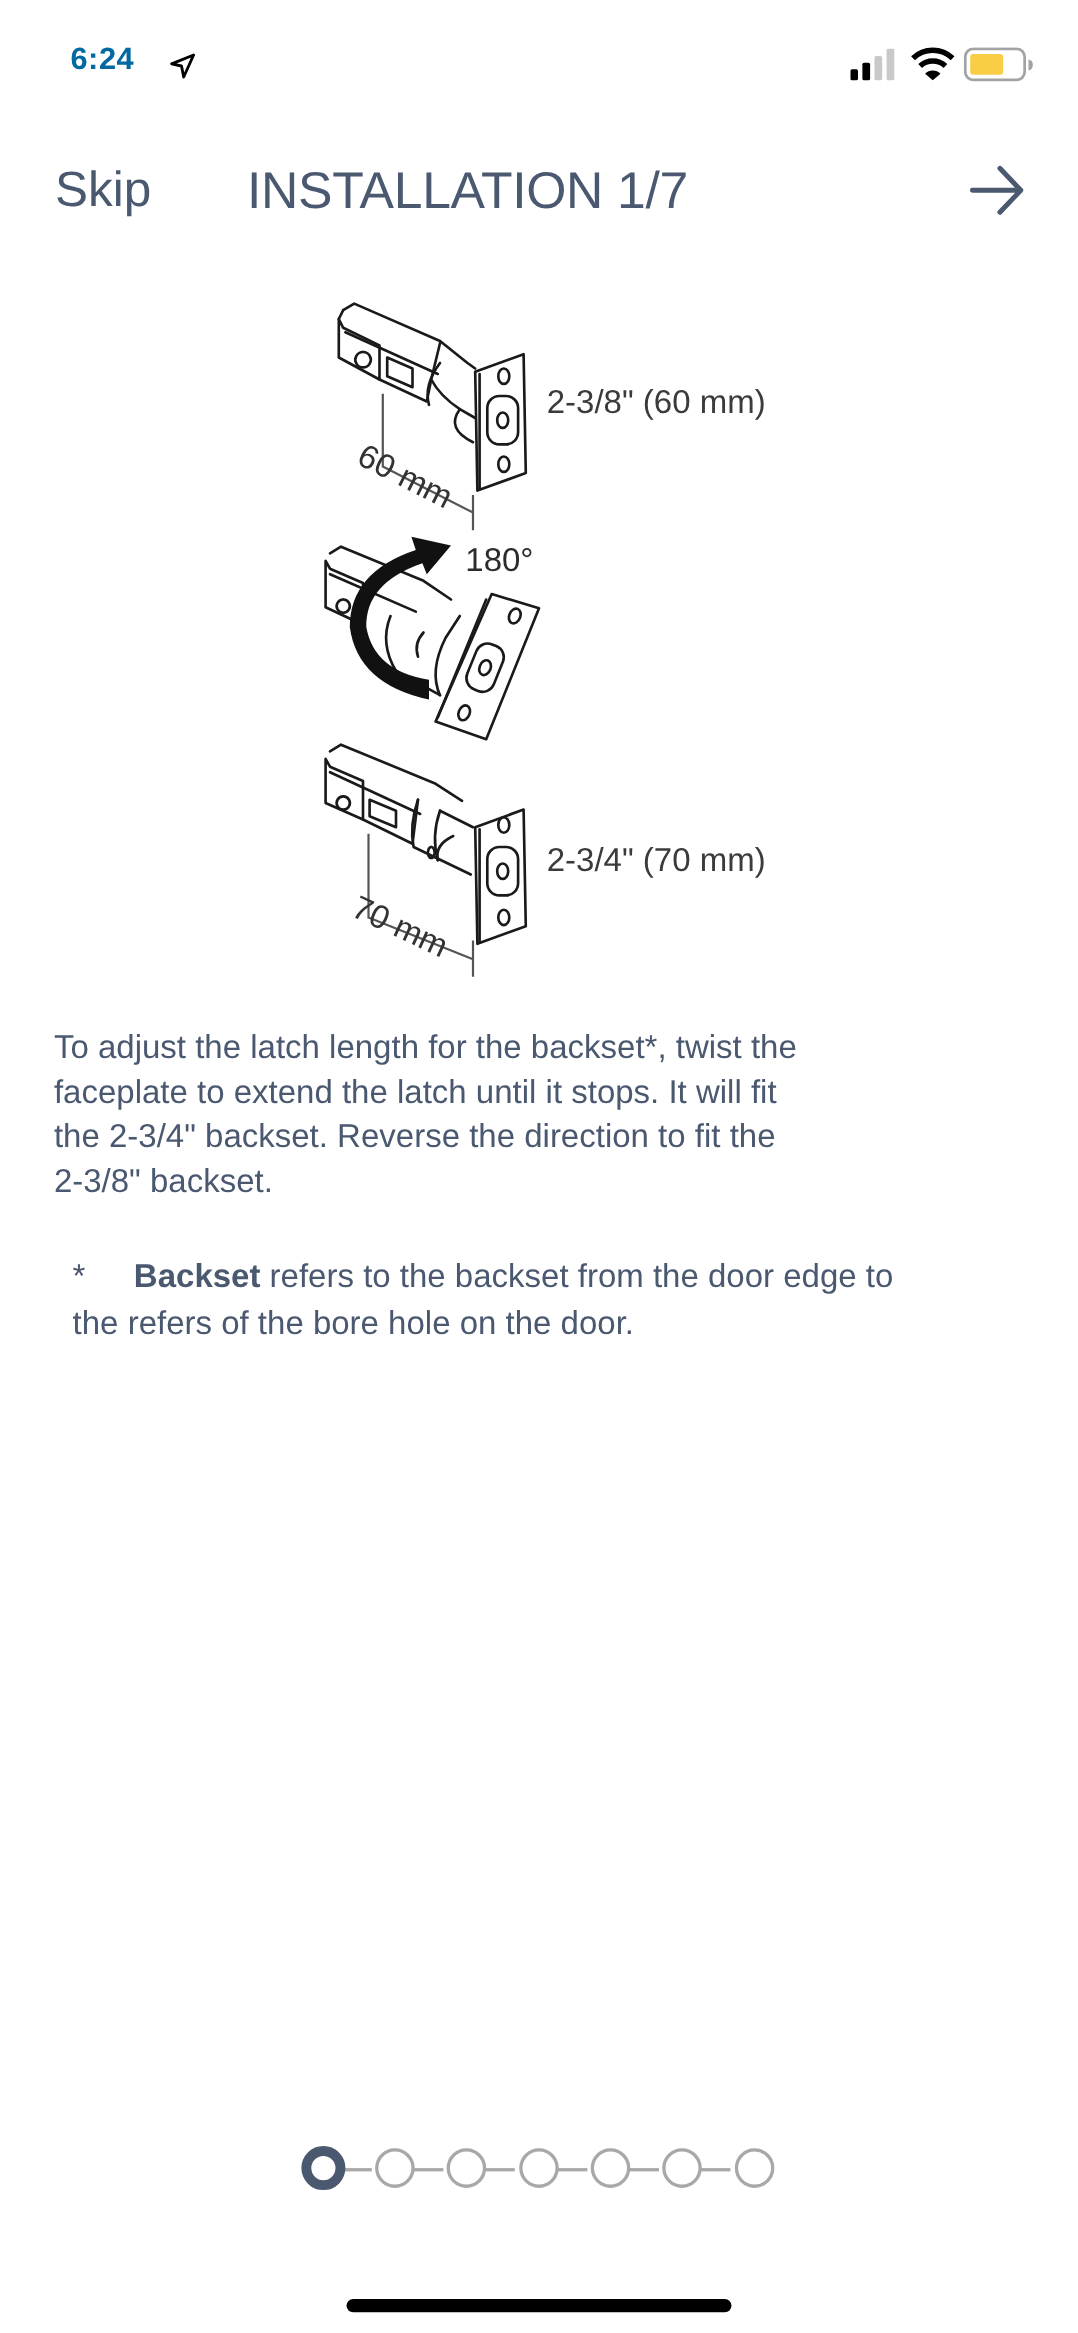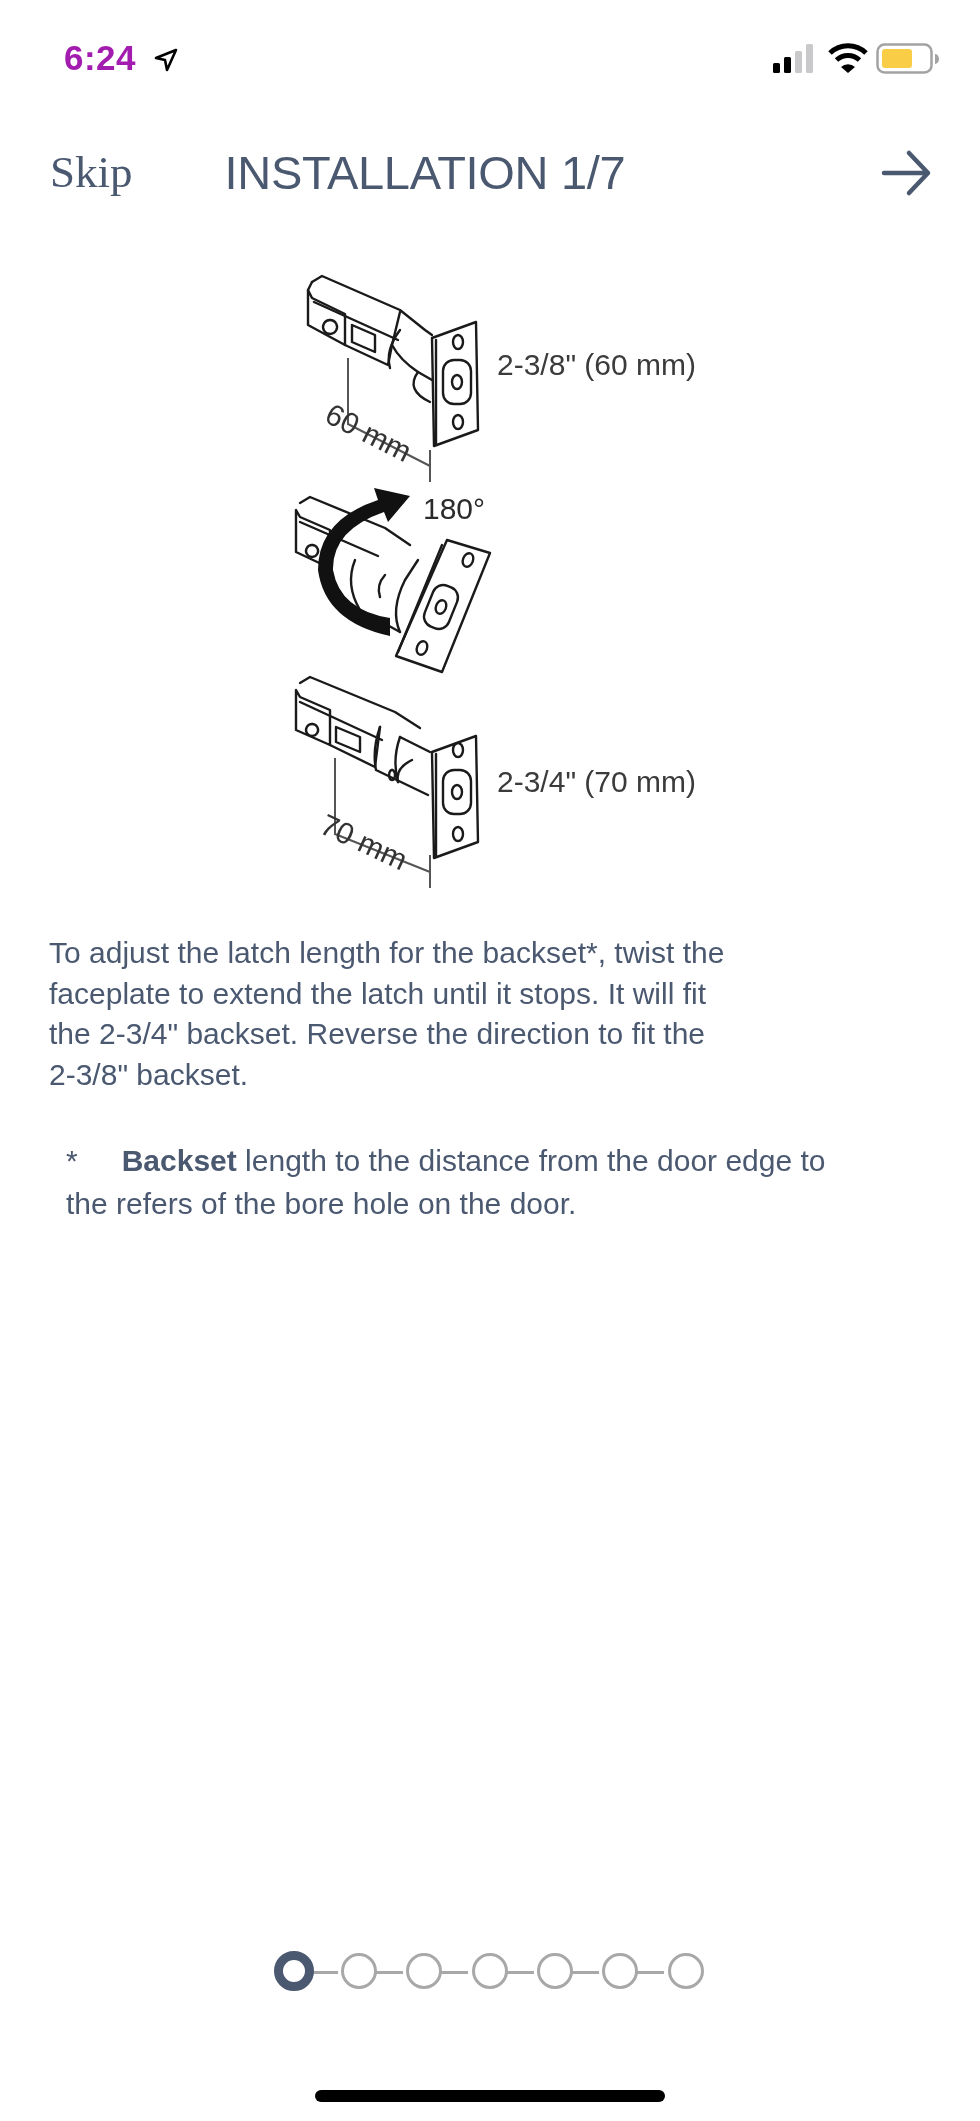--- a/index.html
+++ b/index.html
@@ -1,23 +1,23 @@
 <!DOCTYPE html>
 <html><head>
 <meta charset="utf-8">
 <style>
   html, body { margin:0; padding:0; background:#ffffff; }
   body { width:980px; height:2121px; position:relative; overflow:hidden; font-family:"Liberation Sans", sans-serif; }
   .abs { position:absolute; }
-  .status-time { left:64px; top:38px; font-size:35px; font-weight:600; color:#a21caf; letter-spacing:0.5px; font-family:"Liberation Sans", sans-serif; }
+  .status-time { left:64px; top:38px; font-size:28px; font-weight:600; color:#0369a1; letter-spacing:0.5px; font-family:"Liberation Sans", sans-serif; }
   .loc-icon { left:153px; top:47px; width:26px; height:26px; }
   .signal { left:773px; top:44px; width:46px; height:30px; }
   .wifi { left:828px; top:42px; width:40px; height:32px; }
   .battery { left:876px; top:43px; width:64px; height:32px; }
-  .nav-skip { left:50px; top:146px; font-size:45px; color:#4a5870; font-family:Liberation Serif, serif; background:none; border:none; padding:0; cursor:pointer; }
+  .nav-skip { left:50px; top:146px; font-size:45px; color:#4a5870; font-family:Liberation Sans, sans-serif; background:none; border:none; padding:0; cursor:pointer; }
   .nav-title { left:0; width:852px; top:145px; text-align:center; font-size:47px; color:#4a5870; letter-spacing:-0.3px; }
   .nav-title span { position:relative; left:-1px; }
   .nav-next { left:878px; top:146px; width:56px; height:54px; background:none; border:none; padding:0; cursor:pointer; }
   .diagram { left:280px; top:260px; width:460px; height:640px; }
   .diag-label { font-size:30px; color:#3b3b3b; font-family:"Liberation Sans", sans-serif; }
   .body-text { left:49px; top:933px; width:860px; font-size:30px; line-height:40.5px; color:#4a5870; }
   .body-text div { white-space:nowrap; }
   .foot-text { left:66px; top:1139px; width:870px; font-size:30px; line-height:43px; color:#4a5870; }
   .foot-text div { white-space:nowrap; }
   .foot-text b { font-weight:700;margin-left:44px; }
@@ -136,21 +136,21 @@
 </svg>
 
 <div class="abs body-text">
   <div>To adjust the latch length for the backset*, twist the</div>
   <div>faceplate to extend the latch until it stops. It will fit</div>
   <div>the 2-3/4" backset. Reverse the direction to fit the</div>
   <div>2-3/8" backset.</div>
 </div>
 
 <div class="abs foot-text">
-  <div><span>*</span><b>Backset</b><span> length to the distance from the door edge to</span></div>
+  <div><span>*</span><b>Backset</b><span> refers to the backset from the door edge to</span></div>
   <div>the refers of the bore hole on the door.</div>
 </div>
 
 <div class="abs pager">
   <div class="conn" style="left:38px;width:28px"></div>
   <div class="conn" style="left:100px;width:31px"></div>
   <div class="conn" style="left:165px;width:31px"></div>
   <div class="conn" style="left:231px;width:31px"></div>
   <div class="conn" style="left:296px;width:31px"></div>
   <div class="conn" style="left:361px;width:31px"></div>

